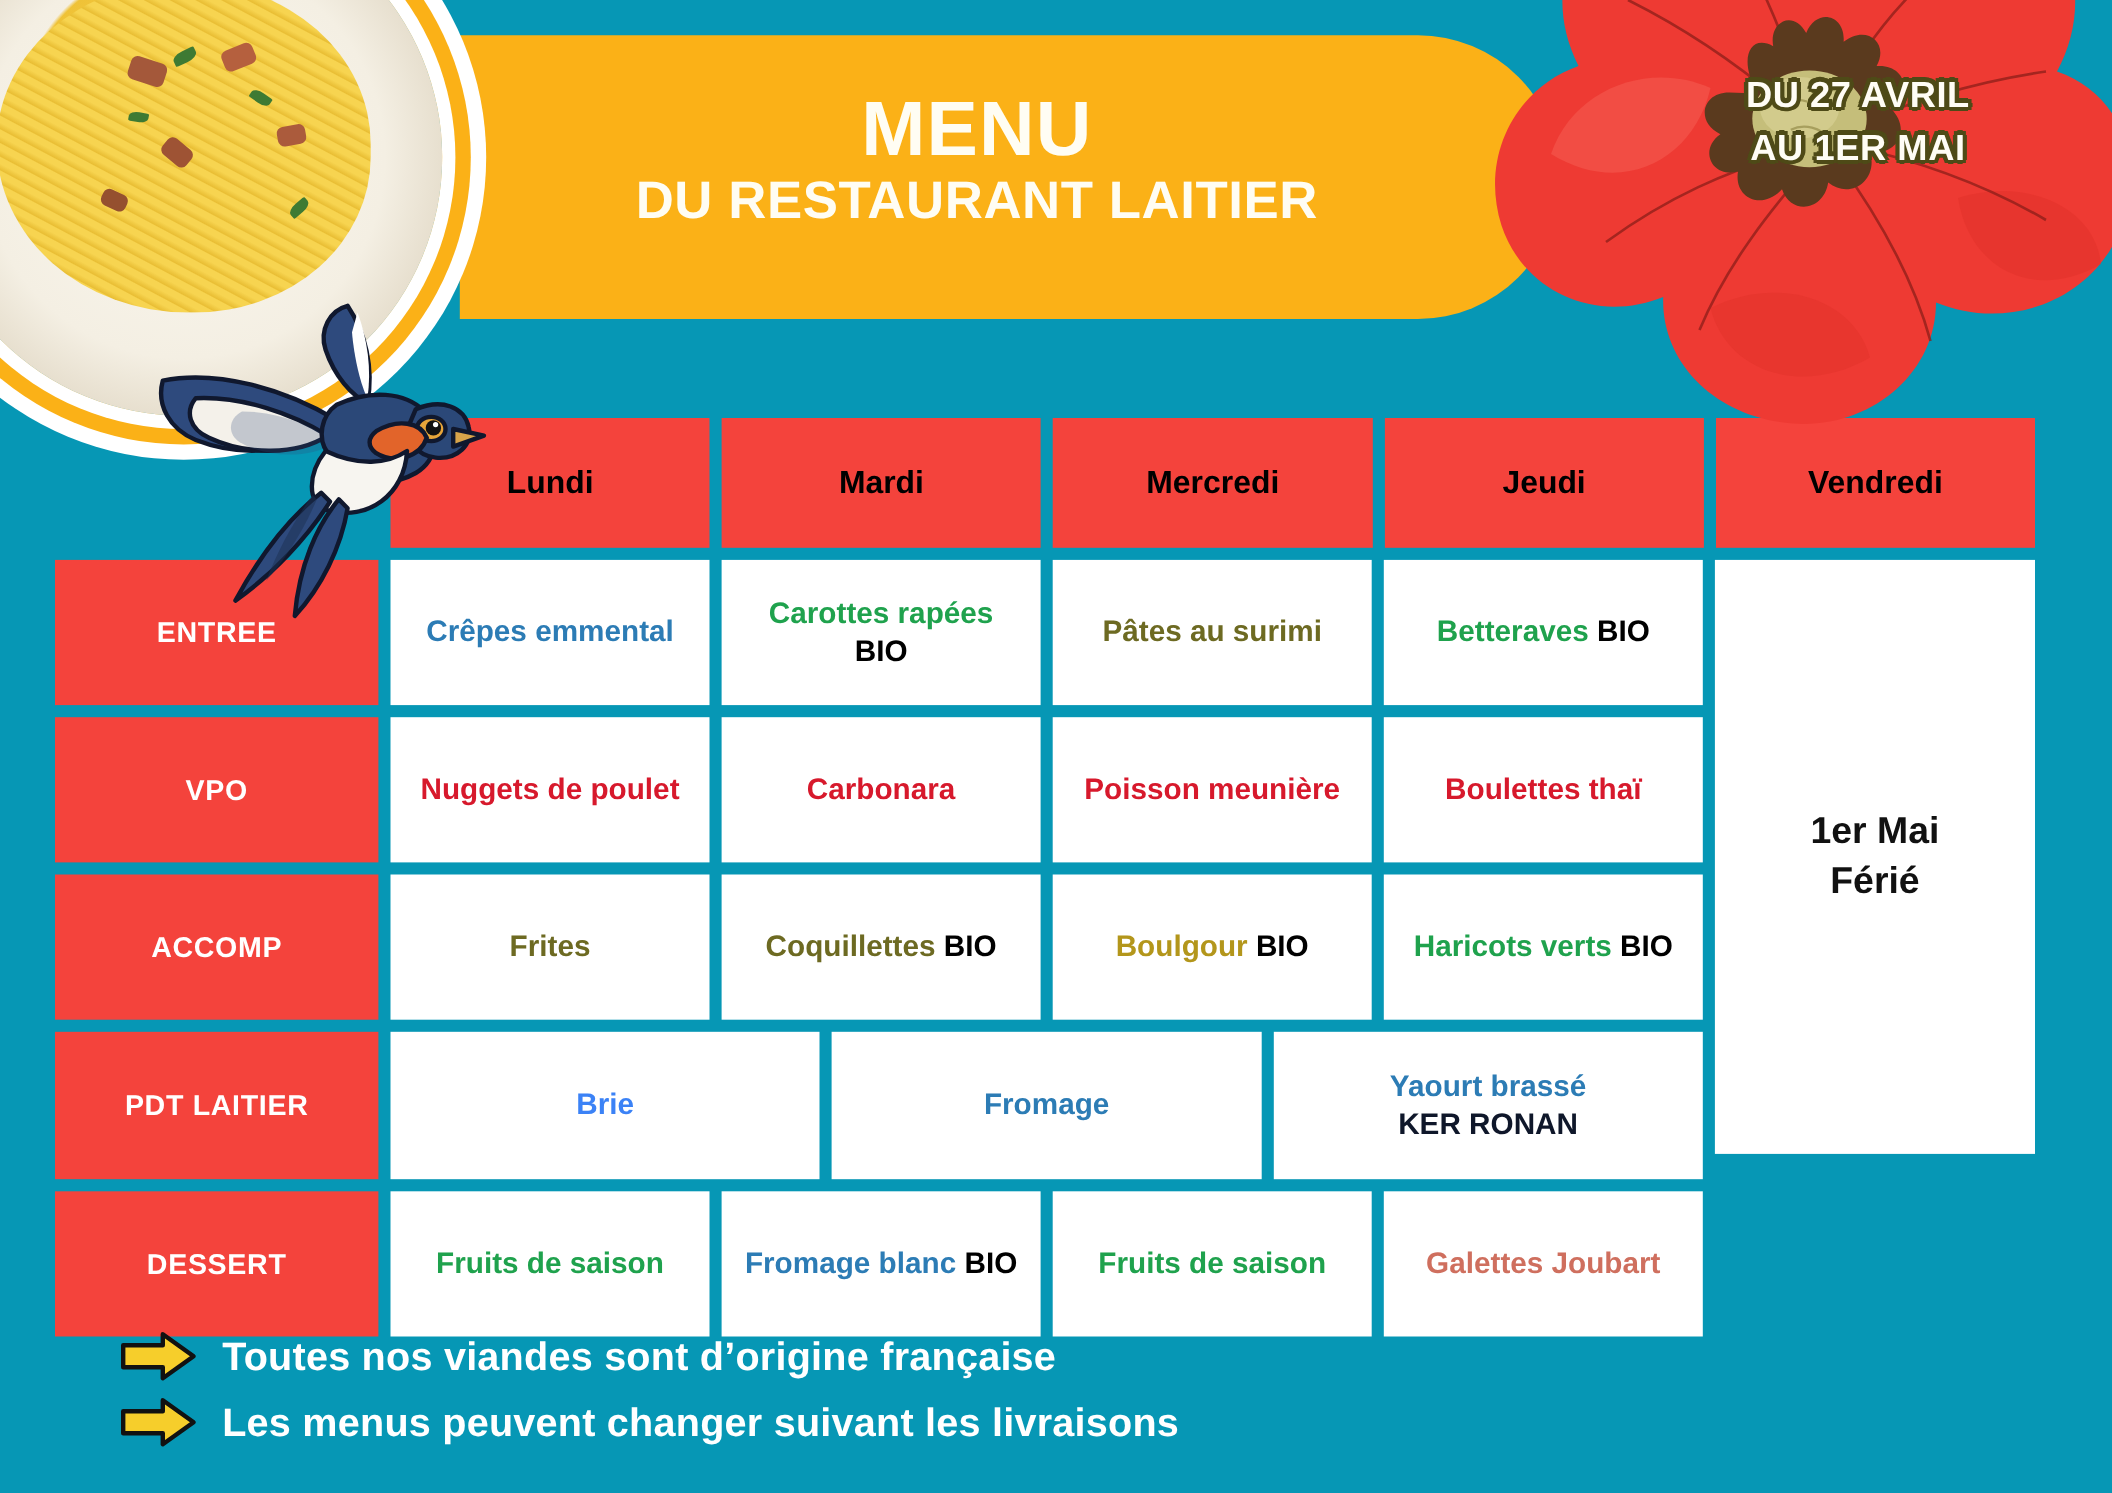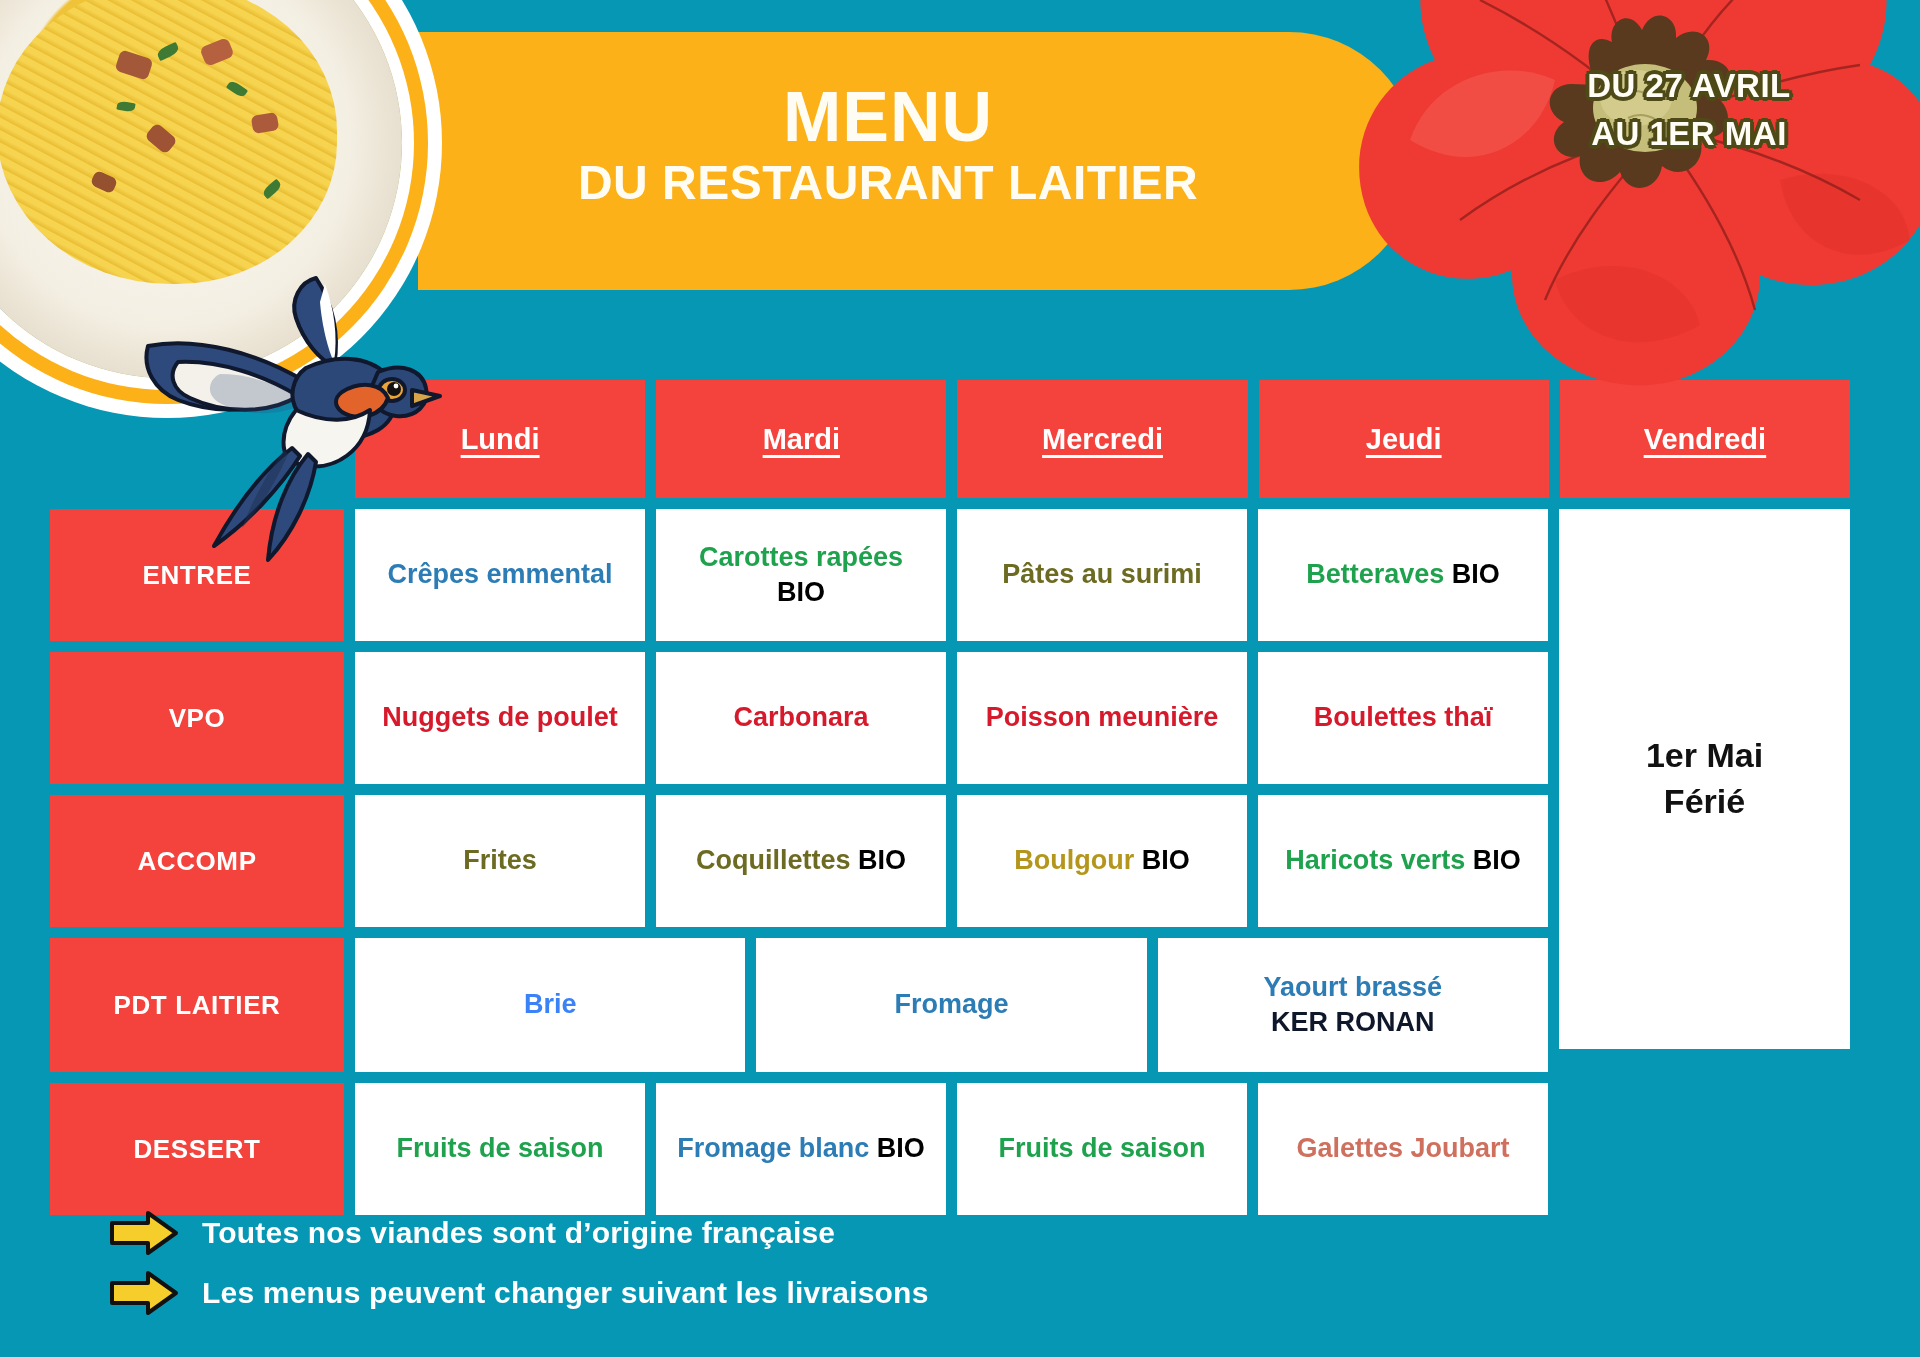--- a/index.html
+++ b/index.html
@@ -126,24 +126,23 @@
     display: flex; align-items: center; justify-content: center;
     text-align: center;
   }
   .cell-corner { width: 294px; }
   .cell-head {
     flex: 1;
     height: 118px;
     background: #F4433C;
   }
   .head-text {
-    color: #ffffff;
+    color: #000000;
     font-size: 29px;
     font-weight: bold;
-    text-decoration: underline;
     text-underline-offset: 6px;
     text-decoration-thickness: 3px;
   }
   .cell-label {
     width: 294px;
     background: #F4433C;
     color: #FFFFFF;
     font-size: 26px;
     font-weight: bold;
     letter-spacing: 0.6px;
@@ -182,21 +181,21 @@
   
   .footer {
     position: absolute;
     left: 108px; bottom: 28px;
     z-index: 4;
   }
   .foot-row { display: flex; align-items: center; gap: 22px; margin-bottom: 12px; }
   .arrow-icon { width: 72px; height: 48px; flex-shrink: 0; }
   .foot-text {
     color: #FFFFFF;
-    font-size: 30px;
+    font-size: 36px;
     font-weight: bold;
     letter-spacing: 0.2px;
   }
 </style>
 </head>
 <body>
 
 <div class="header-zone">
 
   <svg class="poppy" viewBox="0 0 610 520">

